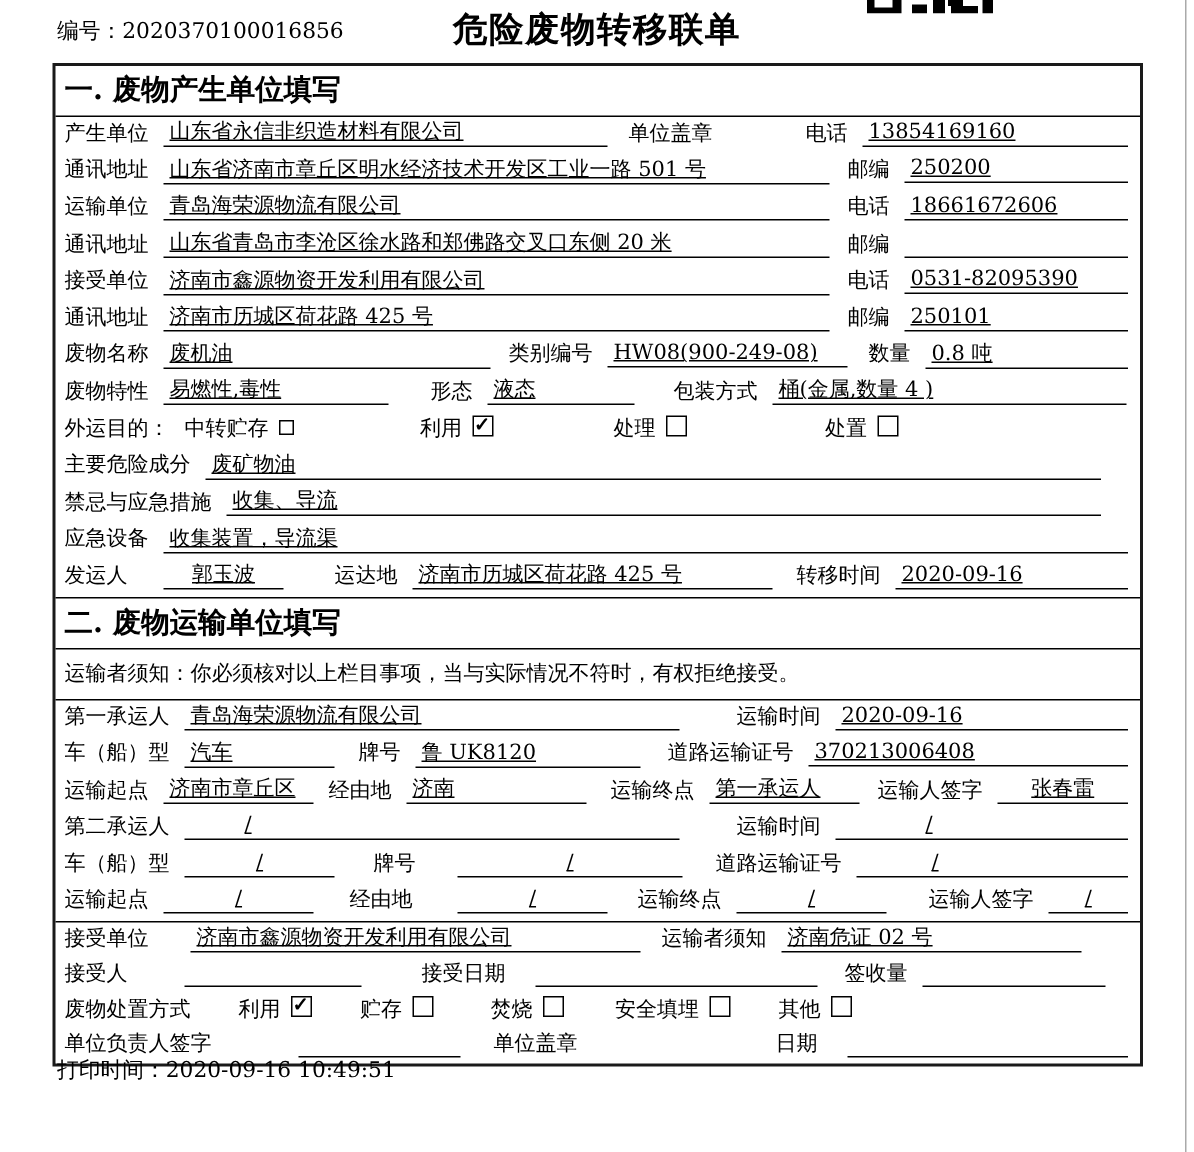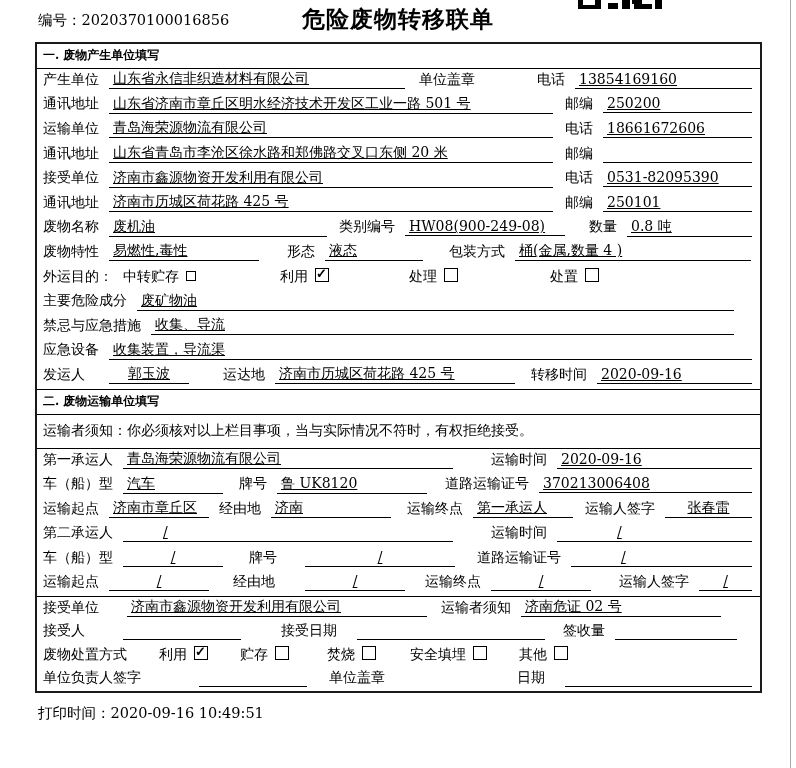--- a/index.html
+++ b/index.html
@@ -7,21 +7,21 @@
         font-family:"DejaVu Serif","Liberation Serif",serif;color:#000;}
   .page-edge{position:absolute;top:0;right:5px;width:1px;height:768px;background:#aaa;}
   .qr-frag{position:absolute;left:578px;top:0;}
   .serial{position:absolute;left:38px;top:11px;font-size:14.5px;white-space:nowrap;}
   .title{position:absolute;left:0;top:4px;width:100%;text-align:center;font-size:23px;
          font-weight:bold;letter-spacing:1px;}
   .form{position:absolute;left:35px;top:42px;width:727px;border:2px solid #1a1a1a;
         box-sizing:border-box;background:#fff;}
   .sec{box-sizing:border-box;}
   .sec+.sec{border-top:1.5px solid #000;}
-  .sec-h{font-weight:bold;font-size:12px;padding:3px 6px 4px 6px;border-bottom:1.5px solid #000;}
+  .sec-h{font-weight:bold;font-size:19px;padding:3px 6px 4px 6px;border-bottom:1.5px solid #000;}
   .notice{font-size:14px;padding:7px 6px 8px 6px;border-bottom:1.5px solid #000;}
   .row{display:flex;align-items:center;height:24.6px;box-sizing:border-box;
        padding:0 8px 3px 6px;font-size:14px;}
   .row3{height:23.5px;}
   .lbl{white-space:nowrap;margin-right:10px;flex:none;}
   .u{border-bottom:1px solid #000;white-space:nowrap;padding:0 4px;box-sizing:border-box;
      min-height:18px;flex:none;overflow:hidden;text-decoration:underline;}
   .fill{flex:1;}
   .ctr{text-align:center;}
   .cb{display:inline-block;width:12px;height:12px;border:1px solid #000;margin-left:7px;
@@ -95,21 +95,21 @@
         <span class="u" style="width:444px">济南市历城区荷花路 425 号</span>
         <span class="lbl" style="margin-left:12px">邮编</span>
         <span class="u fill">250101</span>
       </div>
 
       <div class="row">
         <span class="lbl">废物名称</span>
         <span class="u" style="width:218px">废机油</span>
         <span class="lbl" style="margin-left:12px">类别编号</span>
         <span class="u" style="width:160px">HW08(900-249-08)</span>
-        <span class="lbl" style="margin-left:24px">数量</span>
+        <span class="lbl" style="margin-left:14px">数量</span>
         <span class="u fill">0.8 吨</span>
       </div>
 
       <div class="row">
         <span class="lbl">废物特性</span>
         <span class="u" style="width:150px">易燃性,毒性</span>
         <span class="lbl" style="margin-left:28px">形态</span>
         <span class="u" style="width:98px">液态</span>
         <span class="lbl" style="margin-left:26px">包装方式</span>
         <span class="u" style="width:236px">桶(金属,数量  4 )</span>

